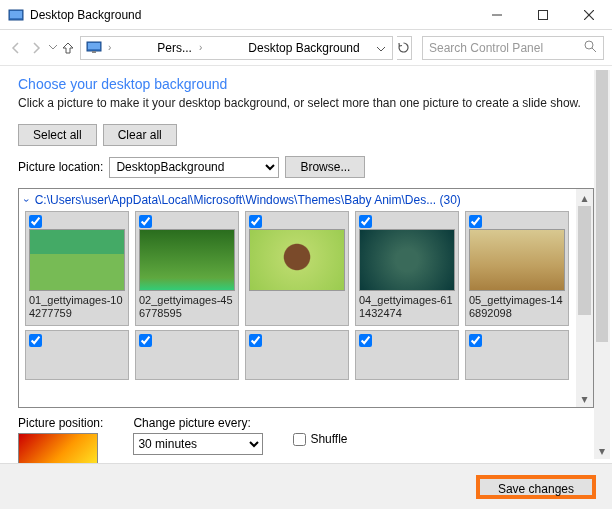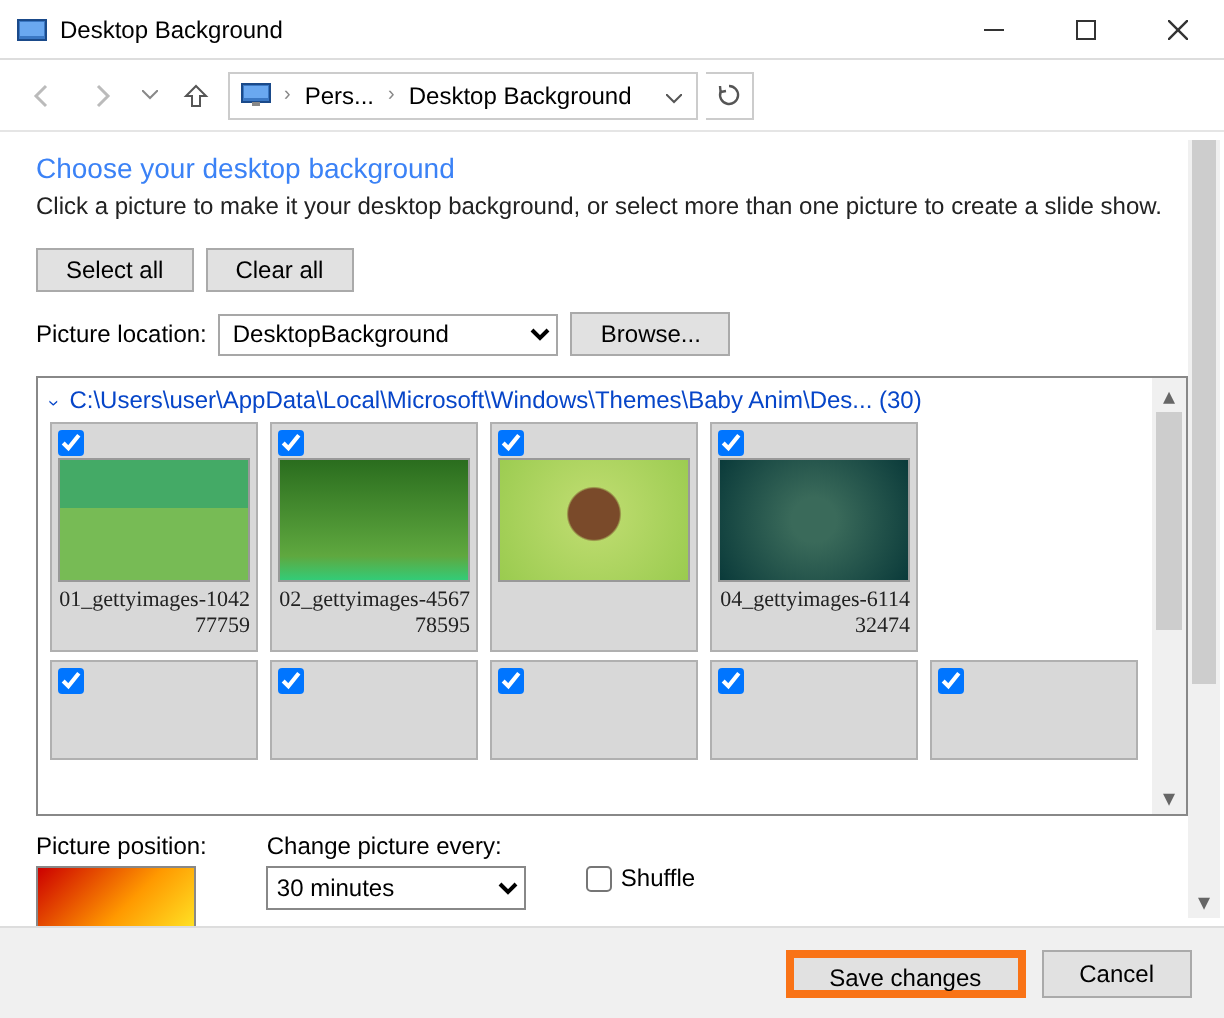--- a/index.html
+++ b/index.html
@@ -12,21 +12,21 @@
   .win-controls { display: flex; height: 100%; }
   .win-controls div { width: 46px; display: flex; align-items: center; justify-content: center; font-size: 11px; font-family: "Segoe UI Symbol", sans-serif; }
   
   
   .navbar { height: 36px; display: flex; align-items: center; padding: 0 8px; gap: 4px; border-bottom: 1px solid #e5e5e5; }
   .nav-arrow { width: 26px; height: 26px; display: flex; align-items: center; justify-content: center; border-radius: 2px; color: #bbb; }
   .nav-up { width: 24px; height: 24px; display: flex; align-items: center; justify-content: center; color: #555; cursor: pointer; }
   .breadcrumb { flex: 0 0 auto; display: flex; align-items: center; border: 1px solid #ccc; height: 24px; background: #fff; padding: 0 2px; }
   .breadcrumb .bc-icon { width: 18px; height: 18px; margin: 0 2px; }
   .breadcrumb .sep { color: #888; padding: 0 3px; font-size: 10px; }
-  .breadcrumb .seg { padding: 0 4px; cursor: pointer; }
+  .breadcrumb .seg { padding: 0 4px; cursor: pointer; margin-left: 39px; }
   .bc-drop { width: 18px; text-align: center; color: #555; cursor: pointer; }
   .refresh { width: 24px; height: 24px; display: flex; align-items: center; justify-content: center; border: 1px solid #ccc; border-left: none; cursor: pointer; }
   .search { flex: 1; border: 1px solid #ccc; height: 24px; padding: 0 6px; display: flex; align-items: center; color: #999; margin-left: 6px; }
   .search input { border: none; outline: none; flex: 1; font-size: 12px; }
   .search input::placeholder { color: #999; }
   
   
   .content { padding: 10px 18px 0 18px; position: relative; height: calc(100% - 30px - 36px - 46px); overflow: hidden; }
   .content .scrollbar-right { position: absolute; right: 2px; top: 4px; bottom: 4px; width: 16px; background: #f0f0f0; }
   .content .scrollbar-right .thumb { position: absolute; left: 2px; right: 2px; top: 0; height: 70%; background: #cdcdcd; }
@@ -43,21 +43,21 @@
   .pictures-panel { border: 1px solid #888; height: 220px; overflow: hidden; position: relative; background: #fff; }
   .pictures-inner { position: absolute; inset: 0 17px 0 0; overflow: hidden; }
   .folder-header { padding: 4px 6px; color: #0645c8; font-size: 12px; cursor: pointer; }
   .folder-header .chev { display: inline-block; transform: rotate(90deg); font-size: 10px; margin-right: 3px; }
   
   .thumb-grid { display: flex; gap: 6px; padding: 0 6px; }
   .thumb-cell { width: 104px; background: #dedede; border: 1px solid #ddd; padding: 3px; position: relative; }
   .thumb-cell.selected { background: #d8d8d8; border-color: #b0b0b0; }
   .thumb-cell .cb { position: absolute; top: 3px; left: 3px; z-index: 2; }
   .thumb-img { width: 100%; height: 62px; margin-top: 14px; display: block; border: 1px solid #999; }
-  .thumb-label { font-size: 11px; text-align: right; margin-top: 3px; color: #222; line-height: 1.2; word-break: break-all; height: 28px; overflow: hidden; font-family: Liberation Serif, serif; }
+  .thumb-label { font-size: 11px; text-align: left; margin-top: 3px; color: #222; line-height: 1.2; word-break: break-all; height: 28px; overflow: hidden; }
   
   .thumb-grid.row2 { margin-top: 4px; }
   .thumb-grid.row2 .thumb-cell { padding: 3px; }
   
   .pictures-scroll { position: absolute; right: 0; top: 0; bottom: 0; width: 17px; background: #f0f0f0; }
   .pictures-scroll .thumb { position: absolute; left: 2px; right: 2px; top: 17px; height: 50%; background: #cdcdcd; }
   .pictures-scroll .arrow { position:absolute; left:0; right:0; height:17px; display:flex;align-items:center;justify-content:center; color:#666;}
   
   .bottom-controls { display: flex; align-items: flex-start; gap: 30px; margin-top: 8px; }
   .bc-col { display: flex; flex-direction: column; gap: 3px; }
@@ -149,20 +149,29 @@
           <path d="M0 0 L4 4 L8 0" fill="none" stroke="#555"></path>
         </svg>
     </span>
   </div>
   <div class="refresh">
     <svg width="13" height="13">
         <path d="M6.5 2 A4.5 4.5 0 1 1 2.3 5" fill="none" stroke="#555" stroke-width="1.2"></path>
         <path d="M2 2 L2.3 5 L5 4.5" fill="none" stroke="#555" stroke-width="1.2"></path>
       </svg>
   </div>
+  <div class="search">
+    <input type="text" placeholder="Search Control Panel" style="">
+    <span style="color:#888">
+      <svg width="13" height="13">
+          <circle cx="5" cy="5" r="4" fill="none" stroke="currentColor"></circle>
+          <line x1="8" y1="8" x2="12" y2="12" stroke="currentColor"></line>
+        </svg>
+    </span>
+  </div>
 </div>
 
 <div class="content">
   <div class="scrollbar-right">
     <div class="arrow" style="top:0">▴</div>
     <div class="thumb"></div>
     <div class="arrow" style="bottom:0">▾</div>
   </div>
 
   <h2 class="heading">Choose your desktop background</h2>
@@ -200,20 +209,25 @@
         </div>
         <div class="thumb-cell selected">
           <input type="checkbox" class="cb" checked="" style="">
           <div class="thumb-img timg3"></div>
         </div>
         <div class="thumb-cell selected">
           <input type="checkbox" class="cb" checked="" style="">
           <div class="thumb-img timg4"></div>
           <div class="thumb-label">04_gettyimages-611432474</div>
         </div>
+        <div class="thumb-cell selected">
+          <input type="checkbox" class="cb" checked="" style="">
+          <div class="thumb-img timg5"></div>
+          <div class="thumb-label">05_gettyimages-146892098</div>
+        </div>
       </div>
       <div class="thumb-grid row2">
         <div class="thumb-cell selected" style="height:50px;overflow:hidden">
           <input type="checkbox" class="cb" checked="" style="">
         </div>
         <div class="thumb-cell selected" style="height:50px;overflow:hidden">
           <input type="checkbox" class="cb" checked="" style="">
         </div>
         <div class="thumb-cell selected" style="height:50px;overflow:hidden">
           <input type="checkbox" class="cb" checked="" style="">
@@ -251,14 +265,13 @@
       <label class="shuffle">
         <input type="checkbox" style="">
         <span>Shuffle</span>
       </label>
     </div>
   </div>
 </div>
 
 <div class="footer">
   <button class="btn primary">Save changes</button>
-  <button class="btn">Cancel</button>
 </div>
 
 </body></html>

